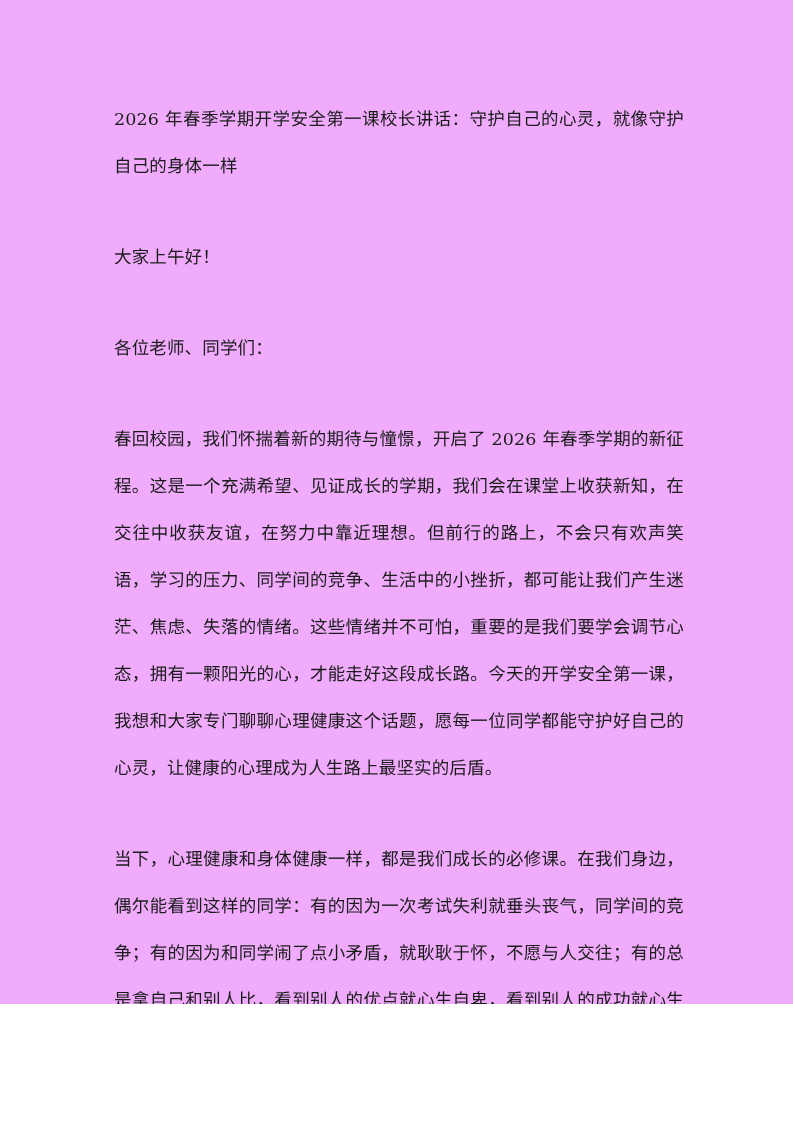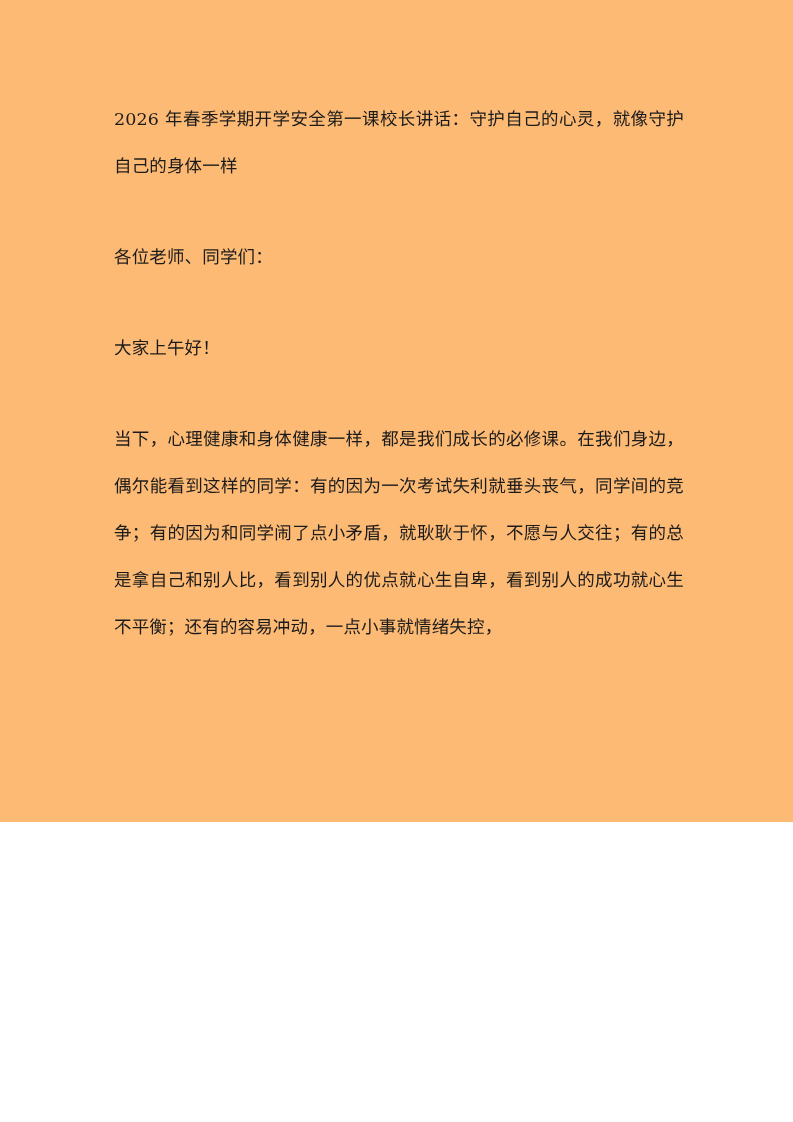--- a/index.html
+++ b/index.html
@@ -5,23 +5,23 @@
 <style>
   html, body {
     margin: 0;
     padding: 0;
     background: #ffffff;
   }
 
   .page {
     position: relative;
     width: 793px;
-    height: 822px;
+    height: 1004px;
     margin: 0 auto;
-    background: #fdba74;
+    background: #f0abfc;
     overflow: hidden;
     box-sizing: border-box;
   }
 
   .content {
     position: absolute;
     left: 114px;
     top: 96px;
     width: 570px;
   }
@@ -63,22 +63,23 @@
   }
 </style>
 </head>
 <body>
 
 <div class="page">
   <div class="content">
 
     <p class="doc-block doc-title">2026 年春季学期开学安全第一课校长讲话：守护自己的心灵，就像守护自己的身体一样</p>
 
+    <p class="doc-block gap-greeting">大家上午好！</p>
+
     <p class="doc-block gap-salutation">各位老师、同学们：</p>
 
-    <p class="doc-block gap-greeting">大家上午好！</p>
-
+    <p class="doc-block gap-para">春回校园，我们怀揣着新的期待与憧憬，开启了 2026 年春季学期的新征程。这是一个充满希望、见证成长的学期，我们会在课堂上收获新知，在交往中收获友谊，在努力中靠近理想。但前行的路上，不会只有欢声笑语，学习的压力、同学间的竞争、生活中的小挫折，都可能让我们产生迷茫、焦虑、失落的情绪。这些情绪并不可怕，重要的是我们要学会调节心态，拥有一颗阳光的心，才能走好这段成长路。今天的开学安全第一课，我想和大家专门聊聊心理健康这个话题，愿每一位同学都能守护好自己的心灵，让健康的心理成为人生路上最坚实的后盾。</p>
 
     <p class="doc-block gap-para clipped">当下，心理健康和身体健康一样，都是我们成长的必修课。在我们身边，偶尔能看到这样的同学：有的因为一次考试失利就垂头丧气，同学间的竞争；有的因为和同学闹了点小矛盾，就耿耿于怀，不愿与人交往；有的总是拿自己和别人比，看到别人的优点就心生自卑，看到别人的成功就心生不平衡；还有的容易冲动，一点小事就情绪失控，</p>
 
   </div>
   <div class="scan-tint"></div>
 </div>
 
 </body></html>

